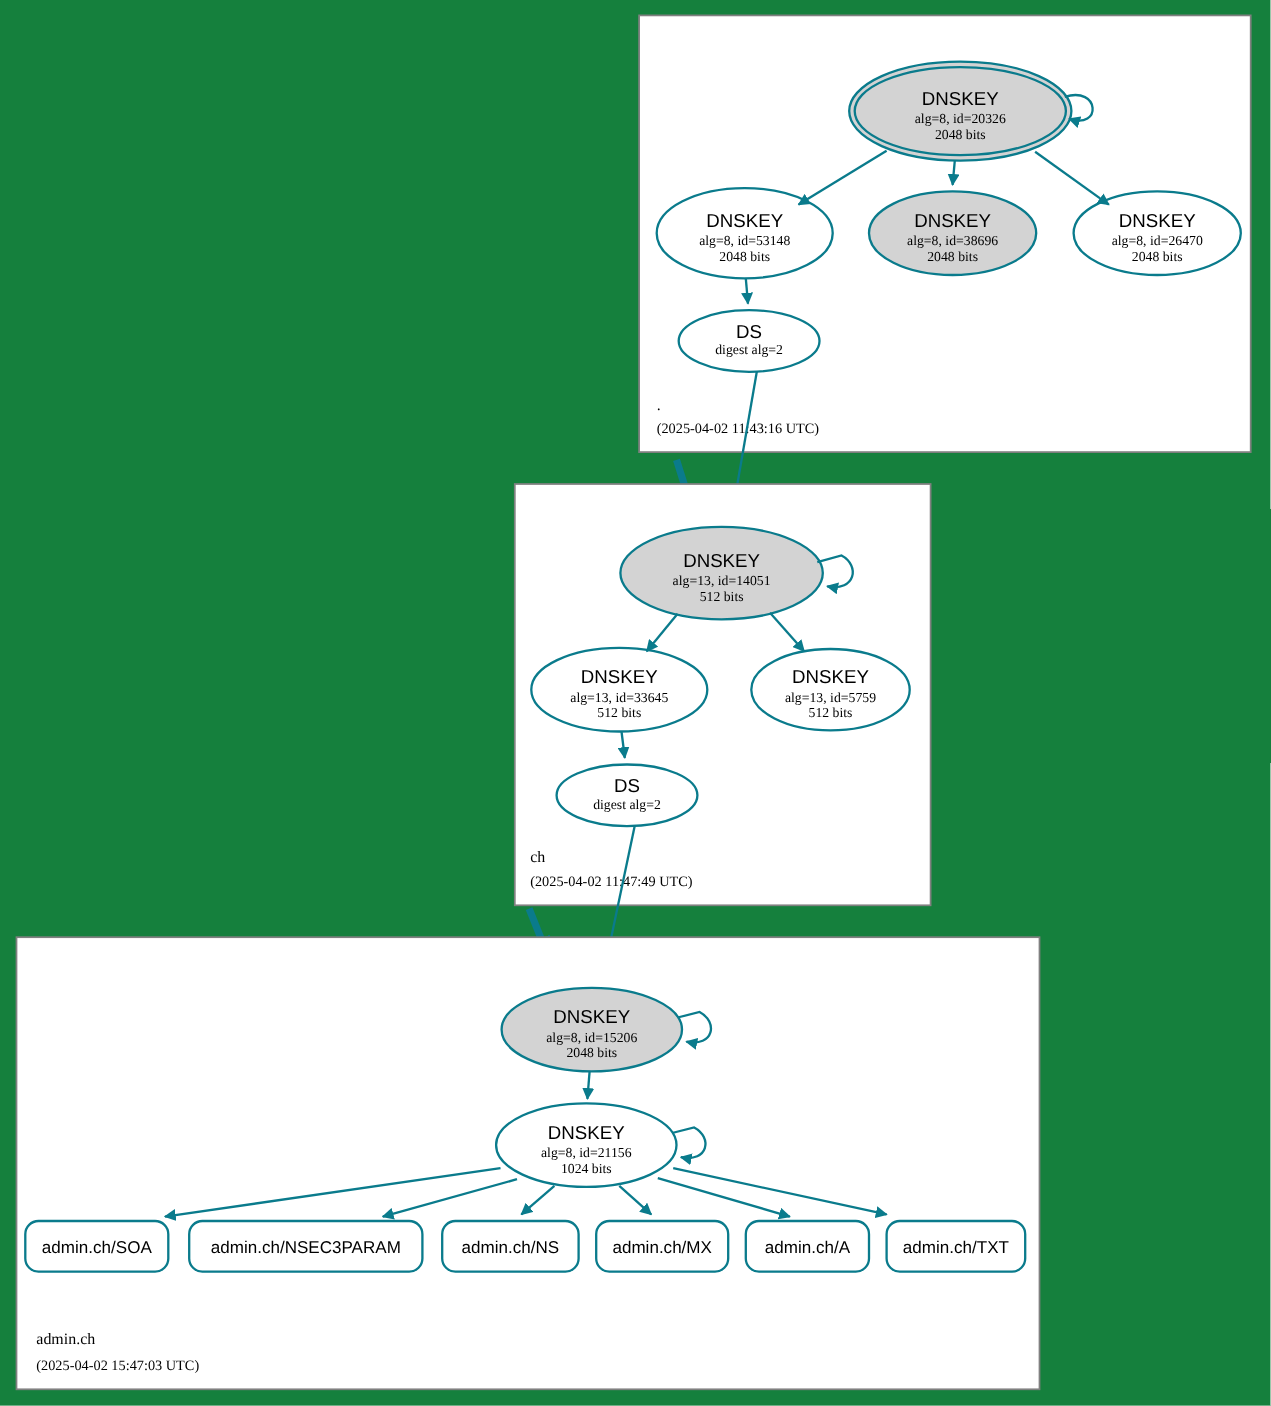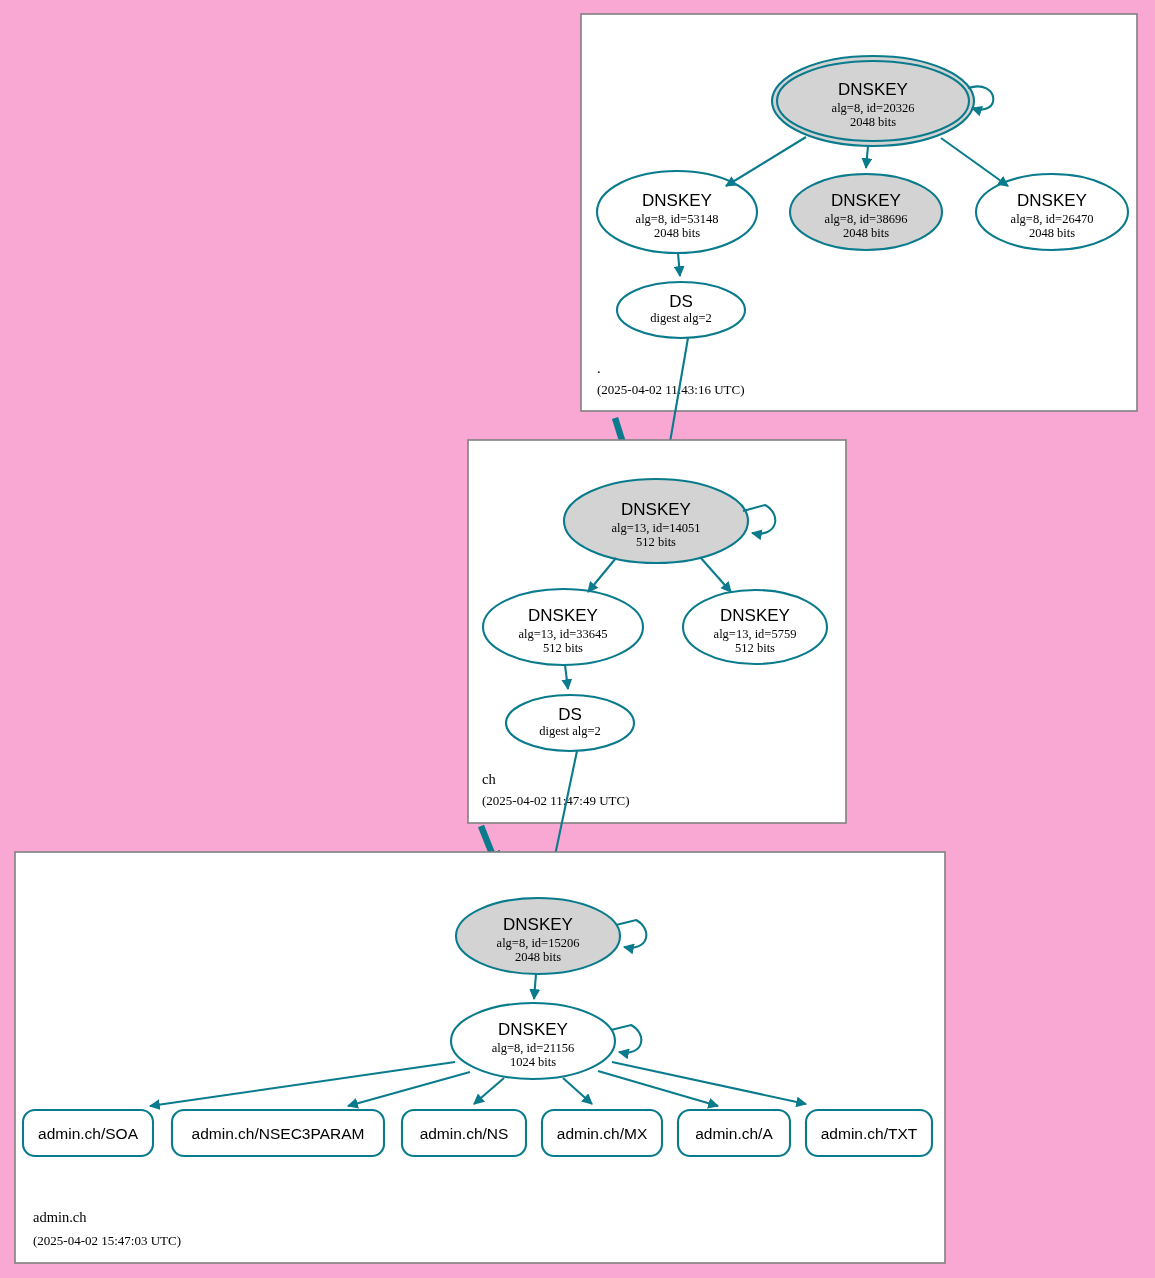--- a/index.html
+++ b/index.html
@@ -4,21 +4,21 @@
 <style>
   html, body {
     margin: 0;
     padding: 0;
     background: #ffffff;
   }
   #root-canvas {
     position: relative;
     width: 1155px;
     height: 1278px;
-    background: #f9a8d4;
+    background: #15803d;
     font-family: "Liberation Sans", sans-serif;
   }
   svg { display: block; }
 
   .zone-box {
     fill: #ffffff;
     stroke: #808080;
     stroke-width: 1.6;
   }
   .node-ellipse {

